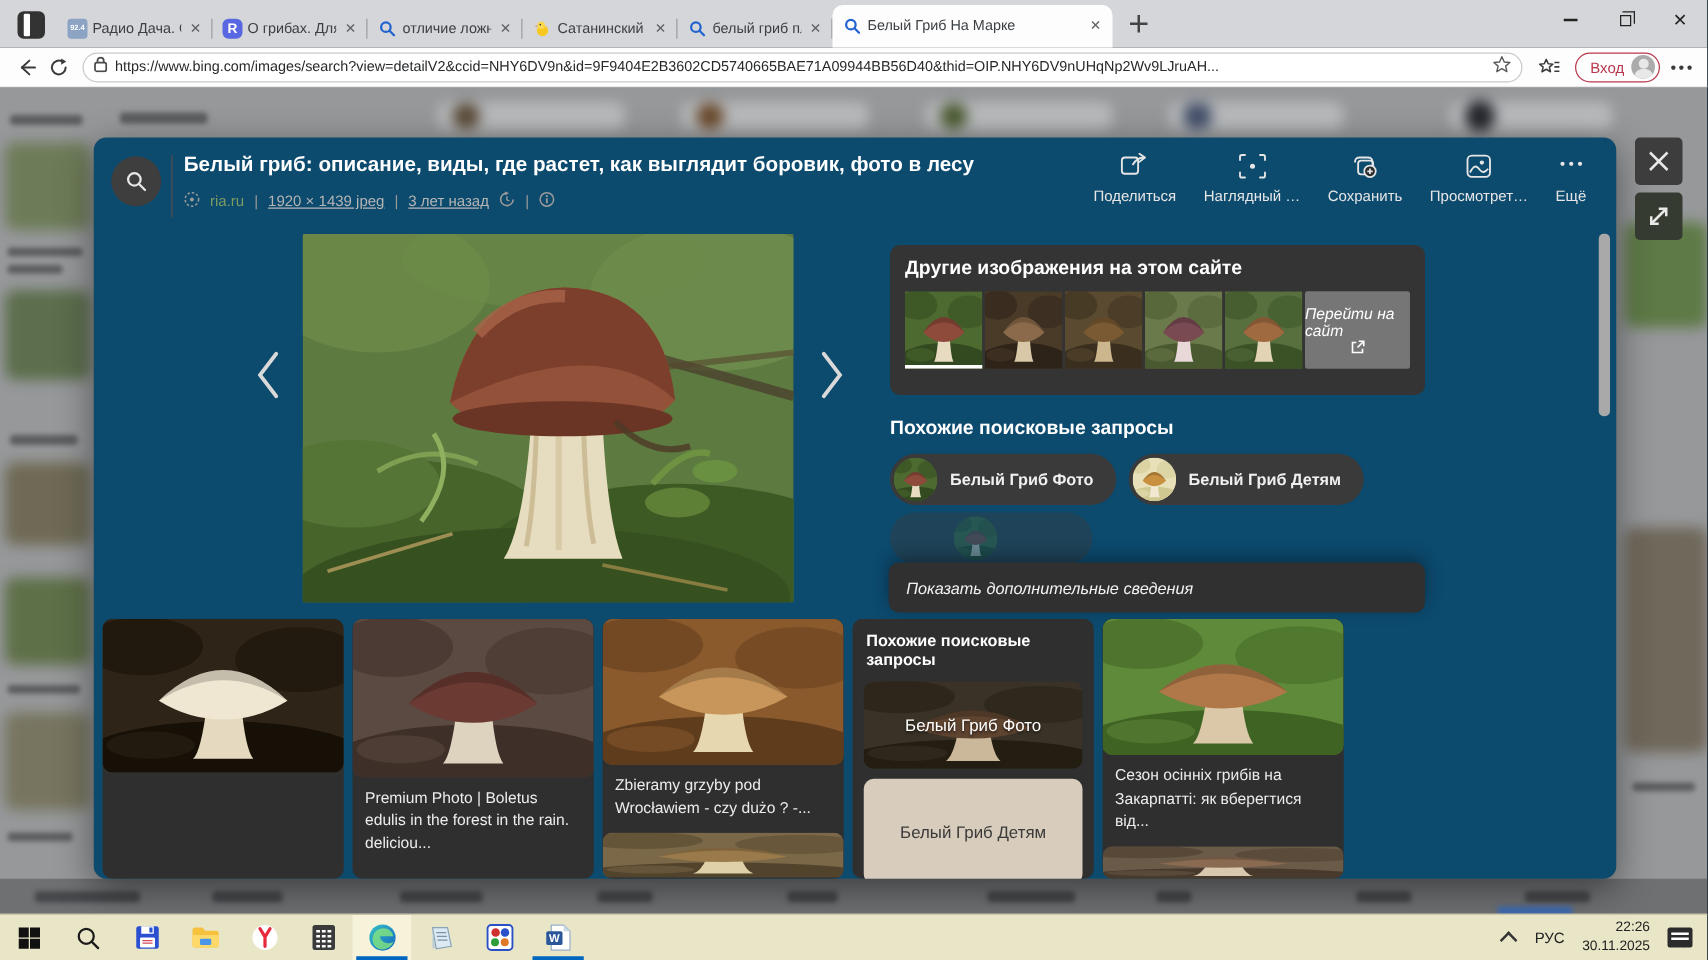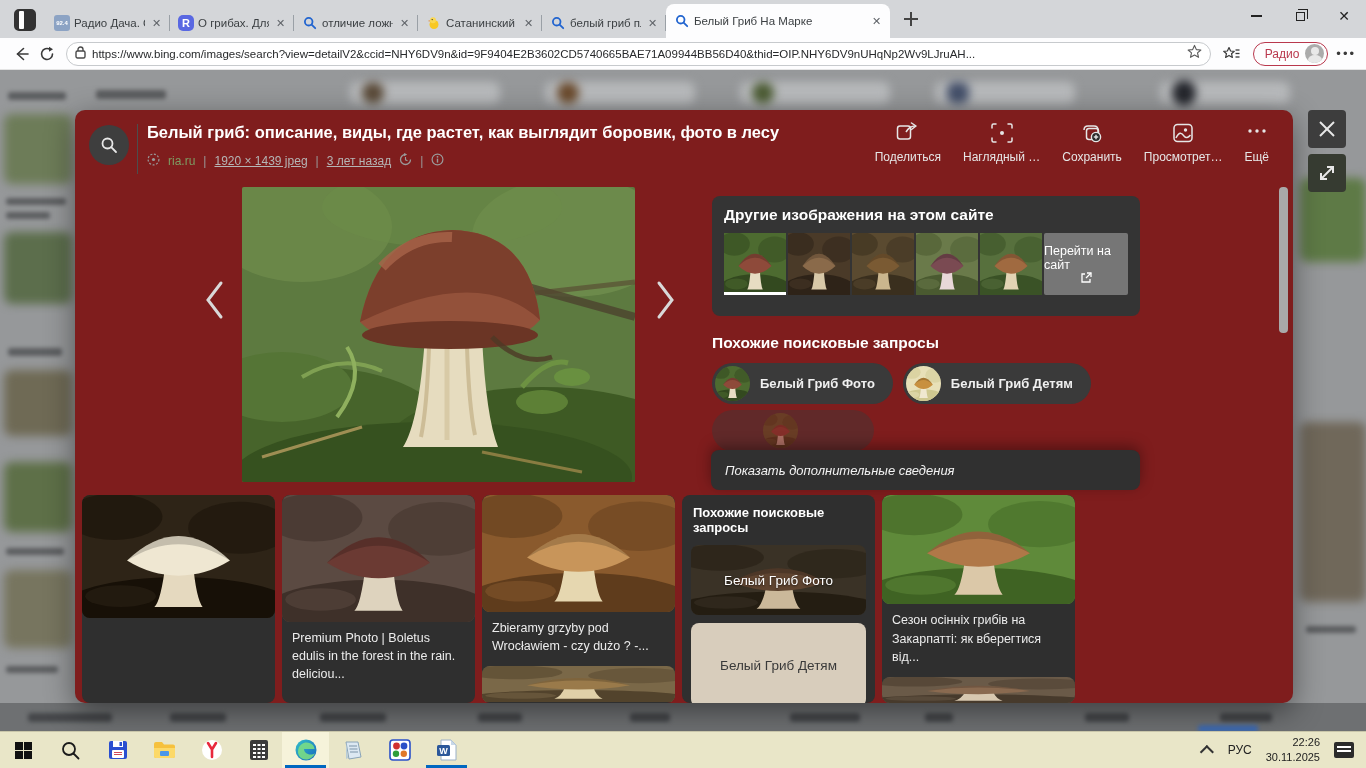--- a/index.html
+++ b/index.html
@@ -41,21 +41,21 @@
   .signin .av:after{content:"";position:absolute;left:2.5px;top:11px;width:14px;height:10px;border-radius:50%;background:#e8e8e8;}
   .dots3{letter-spacing:2px;color:#3a3a3a;font-size:13px;margin-right:10px;}
 
   
   .page{position:absolute;left:0;top:70px;width:1366px;height:661px;background:#96989a;overflow:hidden;}
   .blob{position:absolute;filter:blur(5px);border-radius:8px;}
   .dash{position:absolute;filter:blur(2px);border-radius:3px;background:#5c5e60;}
   .footer-strip{position:absolute;left:0;bottom:0;width:1366px;height:28px;background:#6e7072;}
 
   
-  .overlay{position:absolute;left:75px;top:40px;width:1218px;height:593px;background:#7f1d1d;border-radius:10px;box-shadow:0 8px 30px rgba(0,0,0,.45);}
+  .overlay{position:absolute;left:75px;top:40px;width:1218px;height:593px;background:#0c4a6e;border-radius:10px;box-shadow:0 8px 30px rgba(0,0,0,.45);}
   .hdr-circle{position:absolute;left:14px;top:15px;width:40px;height:40px;border-radius:50%;background:#3e3e3e;display:flex;align-items:center;justify-content:center;}
   .hdr-div{position:absolute;left:62px;top:14px;width:1px;height:50px;background:#4d4d4d;}
   .ov-title{position:absolute;left:72px;top:13px;width:700px;font-size:16.5px;font-weight:bold;color:#fff;white-space:nowrap;}
   .ov-meta{position:absolute;left:72px;top:43px;display:flex;align-items:center;gap:8px;font-size:12px;color:#9a9a9a;}
   .src{color:#7d9b62;}
   .u{text-decoration:underline;color:#b5b5b5;}
   .actions{position:absolute;right:24px;top:12px;display:flex;gap:22px;}
   .action{display:flex;flex-direction:column;align-items:center;gap:6px;color:#e6e6e6;font-size:12px;white-space:nowrap;}
   .action svg{display:block;}
 
@@ -63,21 +63,21 @@
   .arrow{position:absolute;width:30px;height:48px;display:flex;align-items:center;justify-content:center;}
   .arrow svg{display:block;}
   .arrow.left{left:124px;top:166px;}
   .arrow.right{left:576px;top:166px;}
 
   .panel-box{position:absolute;left:637px;top:86px;width:428px;height:120px;background:#343434;border-radius:8px;padding:10px 12px;}
   .panel-h{font-size:15.5px;font-weight:bold;color:#fff;}
   .thumbrow{display:flex;gap:2px;margin-top:9px;}
   .thumb{width:62px;height:62px;overflow:hidden;position:relative;flex:none;}
   .thumb.sel:after{content:"";position:absolute;left:0;bottom:0;width:100%;height:3px;background:#fff;}
-  .visit{flex:1;height:62px;background:#767676;color:#fff;font-size:12.5px;display:flex;flex-direction:column;align-items:center;justify-content:center;gap:0;border-radius:2px;}
+  .visit{flex:1;height:62px;background:#767676;color:#fff;font-size:12.5px;display:flex;flex-direction:column;align-items:center;justify-content:center;gap:0;border-radius:2px;font-style:italic;}
   .rel-h{position:absolute;left:637px;top:224px;font-size:15.5px;font-weight:bold;color:#fff;}
   .chips{position:absolute;left:637px;top:253px;display:flex;gap:10px;}
   .chip{height:41px;border-radius:21px;background:#3a3a3a;display:flex;align-items:center;padding:3px 18px 3px 3px;color:#f0f0f0;font-size:13px;font-weight:bold;}
   .chip .cav{width:35px;height:35px;border-radius:50%;overflow:hidden;margin-right:10px;flex:none;}
   .chip.ghost{position:absolute;left:637px;top:300px;opacity:.42;flex-direction:column;}
   .showmore{position:absolute;left:636px;top:340px;width:429px;height:40px;background:#303030;border-radius:8px;display:flex;align-items:center;padding-left:14px;color:#f2f2f2;font-size:13px;box-shadow:0 -4px 14px rgba(0,0,0,.35);font-style:italic;}
   .scrollthumb{position:absolute;left:1204px;top:77px;width:9px;height:146px;background:#a9a9a9;border-radius:4px;}
 
   
   .grid{position:absolute;left:0px;top:385px;width:1218px;height:208px;display:flex;gap:7px;padding:0 7px;overflow:hidden;}
@@ -215,21 +215,21 @@
   </div>
   <div class="navic">
       <svg width="17" height="15" viewBox="0 0 17 15">
         <path d="M6 1.5 L7.6 5 L11.3 5.3 L8.5 7.7 L9.4 11.4 L6 9.4 L2.6 11.4 L3.5 7.7 L0.7 5.3 L4.4 5 Z" fill="none" stroke="#3a3a3a" stroke-width="1.2" stroke-linejoin="round"></path>
         <line x1="12.5" y1="4" x2="16.5" y2="4" stroke="#3a3a3a" stroke-width="1.3"></line>
         <line x1="12.5" y1="7.5" x2="16.5" y2="7.5" stroke="#3a3a3a" stroke-width="1.3"></line>
         <line x1="12.5" y1="11" x2="16.5" y2="11" stroke="#3a3a3a" stroke-width="1.3"></line>
       </svg>
     </div>
   <div class="signin">
-    <span>Радио</span>
+    <span>Вход</span>
     <span class="av"></span>
   </div>
   <div class="dots3">•••</div>
 </div>
 
 <div class="page">
 
   <div class="dash" style="left:8px;top:22px;width:58px;height:8px"></div>
   <div class="blob" style="left:4px;top:44px;width:68px;height:70px;background:#6d7c58"></div>
   <div class="dash" style="left:6px;top:128px;width:60px;height:7px"></div>

